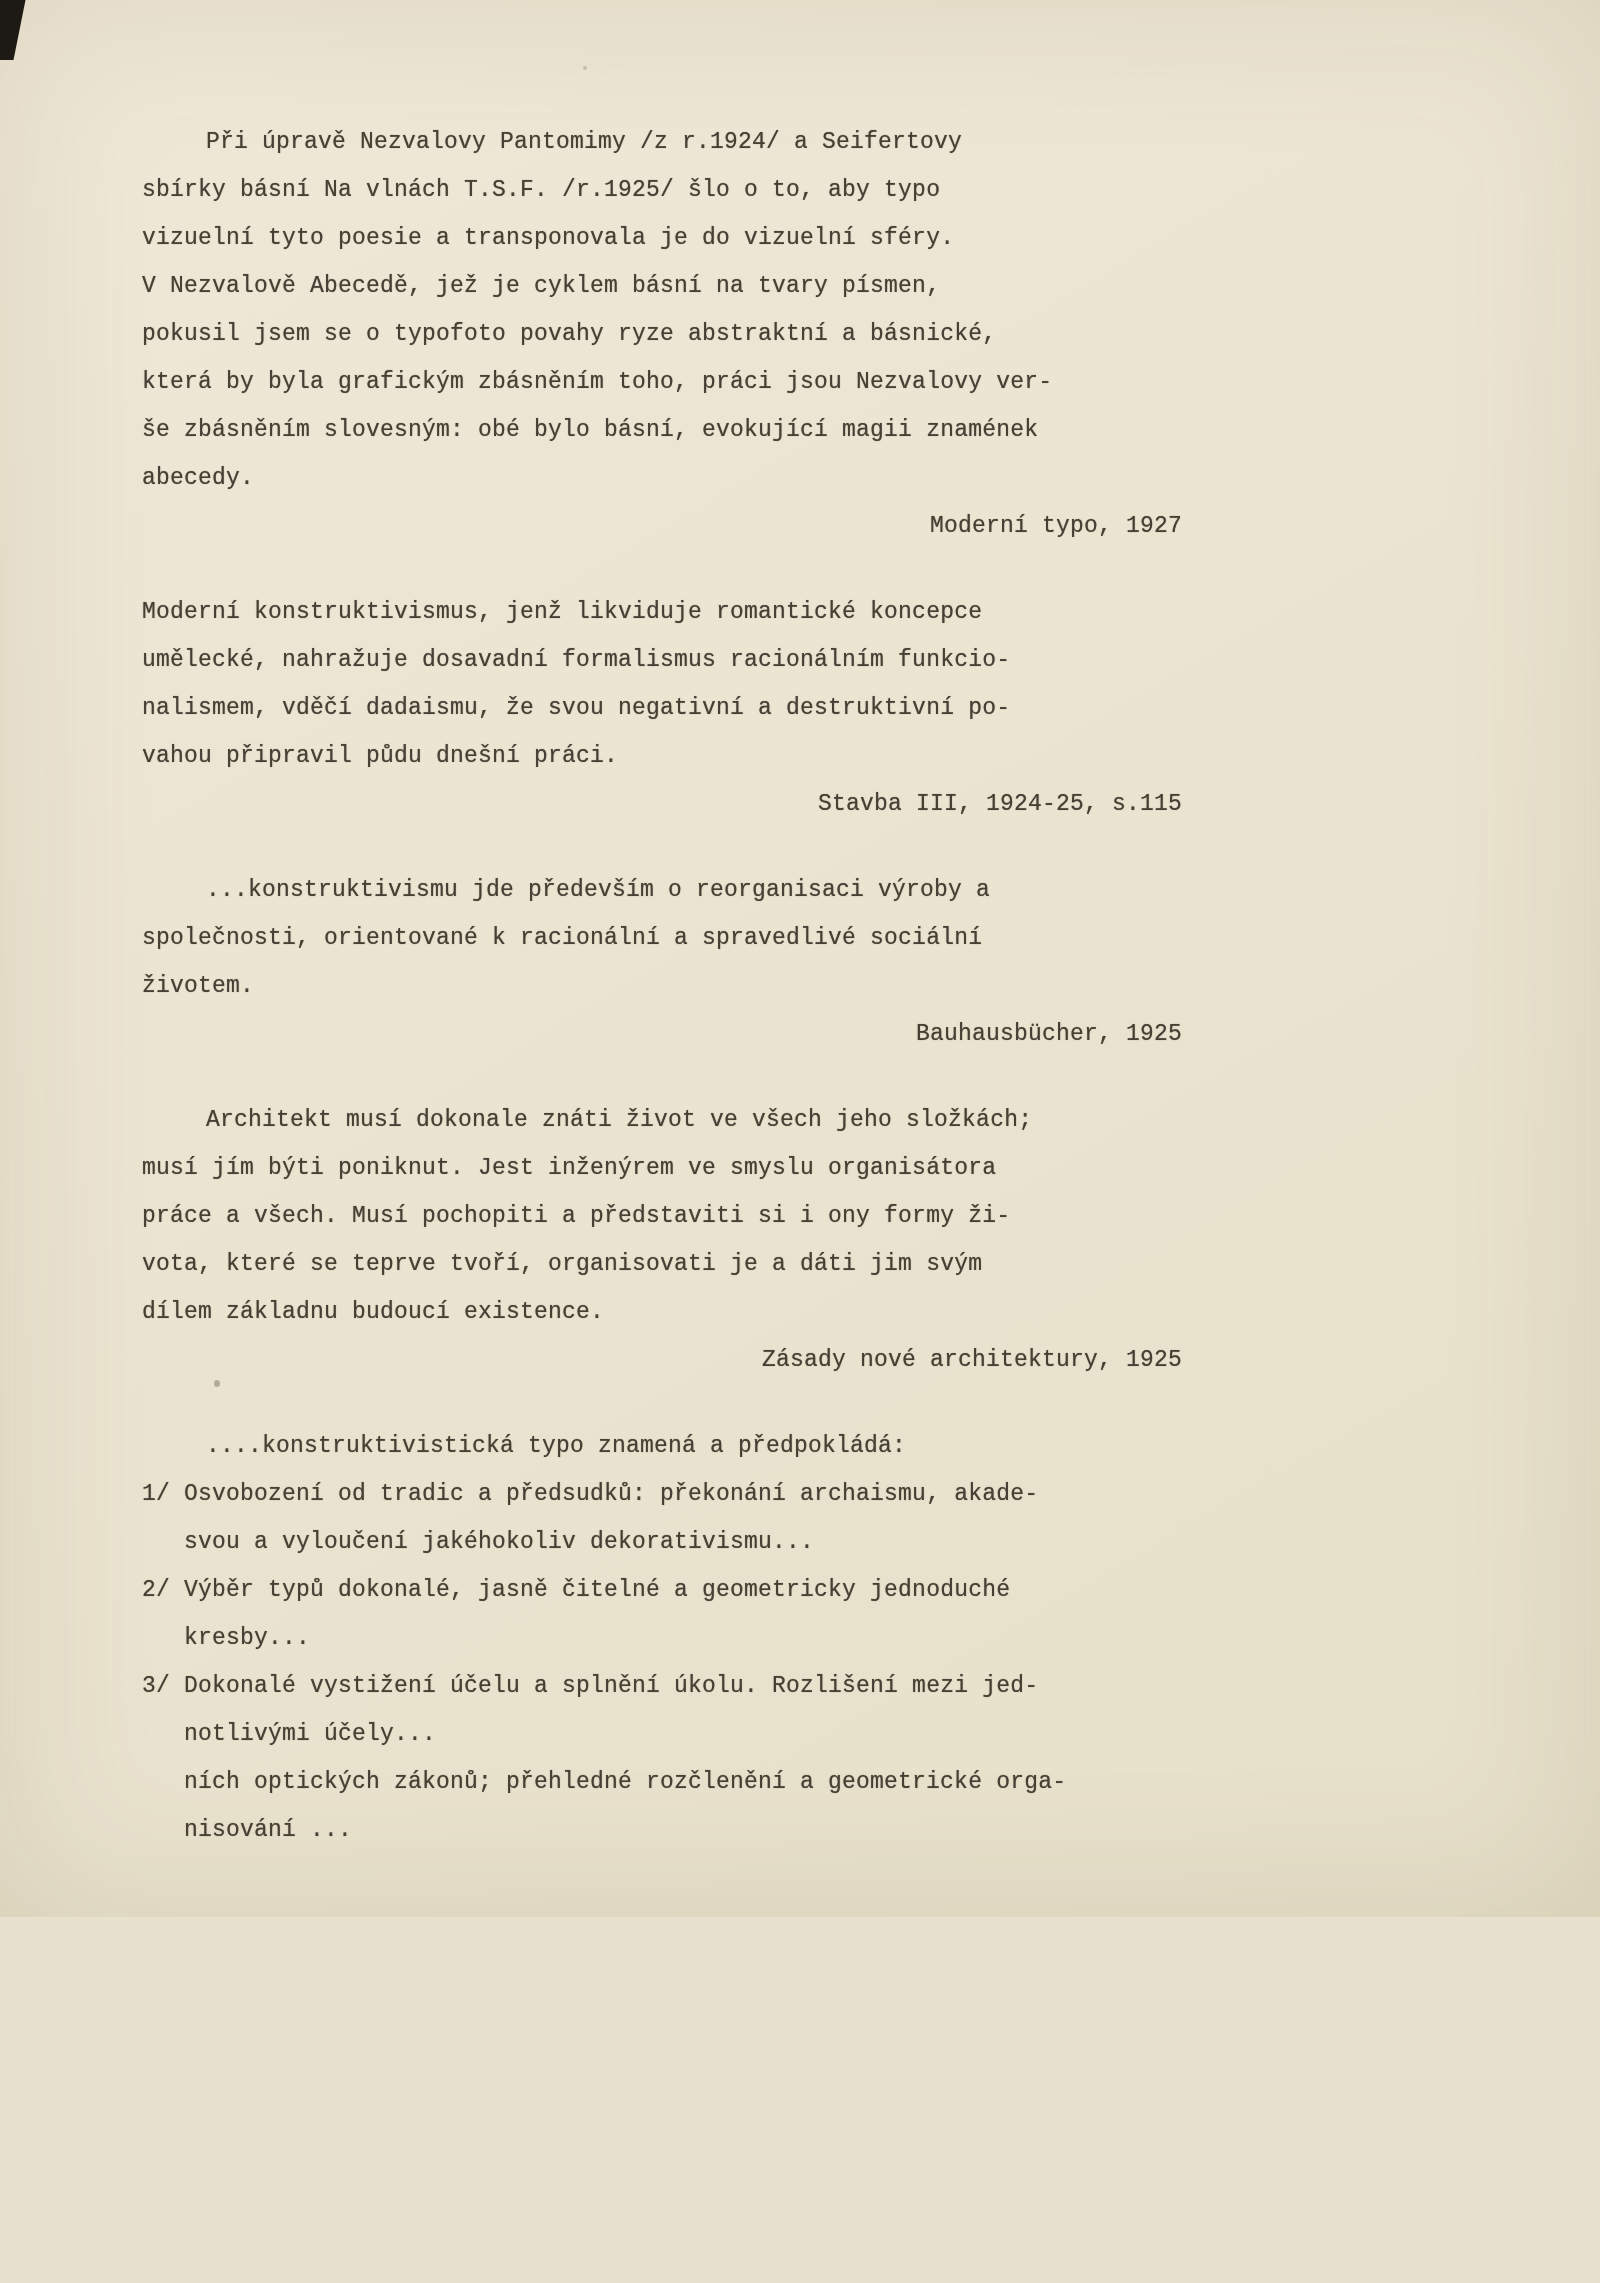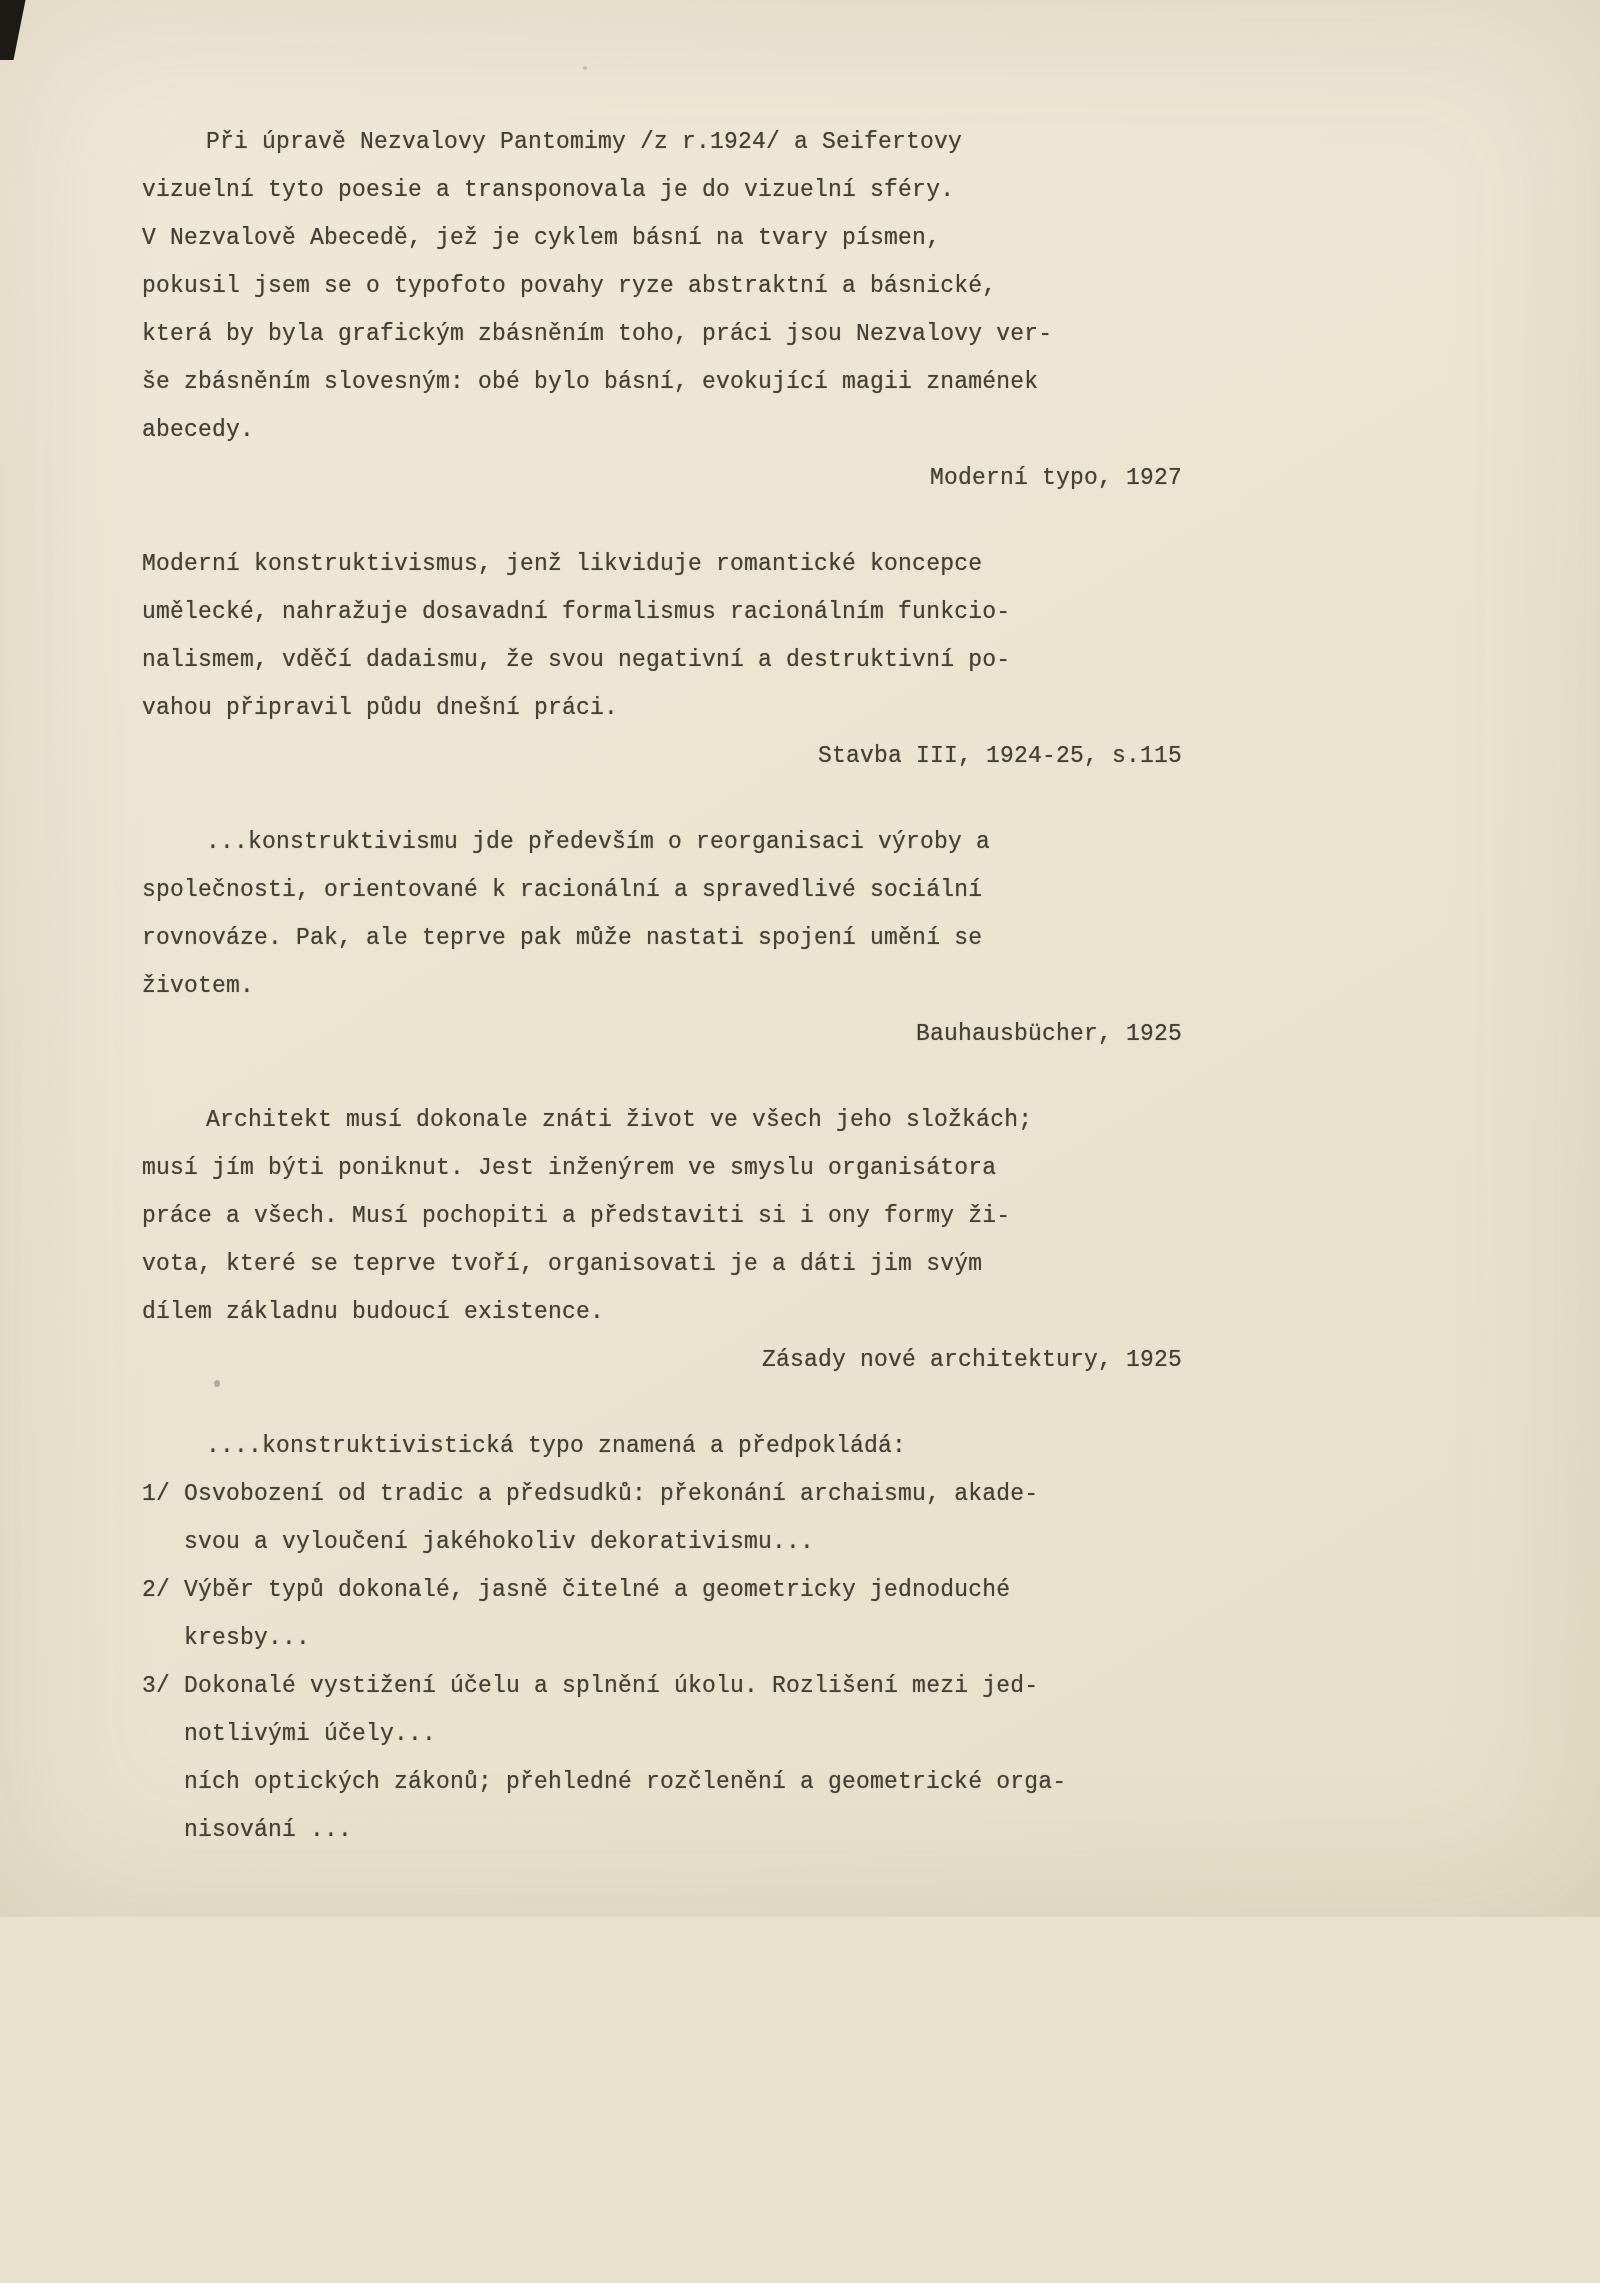--- a/index.html
+++ b/index.html
@@ -61,39 +61,39 @@
 </head>
 <body>
 
 <div class="paper">
   <div class="corner-mark"></div>
   <div class="speck speck-a"></div>
   <div class="speck speck-b"></div>
   <div class="text-column">
       <div class="block">
         <div class="line ind-1">Při úpravě Nezvalovy Pantomimy /z r.1924/ a Seifertovy</div>
+        <div class="line">sbírky básní Na vlnách T.S.F. /r.1925/ šlo o to, aby typo</div>
         <div class="line">vizuelní tyto poesie a transponovala je do vizuelní sféry.</div>
         <div class="line">V Nezvalově Abecedě, jež je cyklem básní na tvary písmen,</div>
         <div class="line">pokusil jsem se o typofoto povahy ryze abstraktní a básnické,</div>
         <div class="line">která by byla grafickým zbásněním toho, práci jsou Nezvalovy ver-</div>
         <div class="line">še zbásněním slovesným: obé bylo básní, evokující magii znamének</div>
         <div class="line">abecedy.</div>
         <div class="line attribution">Moderní typo, 1927</div>
       </div>
       <div class="block">
         <div class="line">Moderní konstruktivismus, jenž likviduje romantické koncepce</div>
         <div class="line">umělecké, nahražuje dosavadní formalismus racionálním funkcio-</div>
         <div class="line">nalismem, vděčí dadaismu, že svou negativní a destruktivní po-</div>
         <div class="line">vahou připravil půdu dnešní práci.</div>
         <div class="line attribution">Stavba III, 1924-25, s.115</div>
       </div>
       <div class="block">
         <div class="line ind-1">...konstruktivismu jde především o reorganisaci výroby a</div>
         <div class="line">společnosti, orientované k racionální a spravedlivé sociální</div>
-        <div class="line">rovnováze. Pak, ale teprve pak může nastati spojení umění se</div>
         <div class="line">životem.</div>
         <div class="line attribution">Bauhausbücher, 1925</div>
       </div>
       <div class="block">
         <div class="line ind-1">Architekt musí dokonale znáti život ve všech jeho složkách;</div>
         <div class="line">musí jím býti poniknut. Jest inženýrem ve smyslu organisátora</div>
         <div class="line">práce a všech. Musí pochopiti a představiti si i ony formy ži-</div>
         <div class="line">vota, které se teprve tvoří, organisovati je a dáti jim svým</div>
         <div class="line">dílem základnu budoucí existence.</div>
         <div class="line attribution">Zásady nové architektury, 1925</div>

